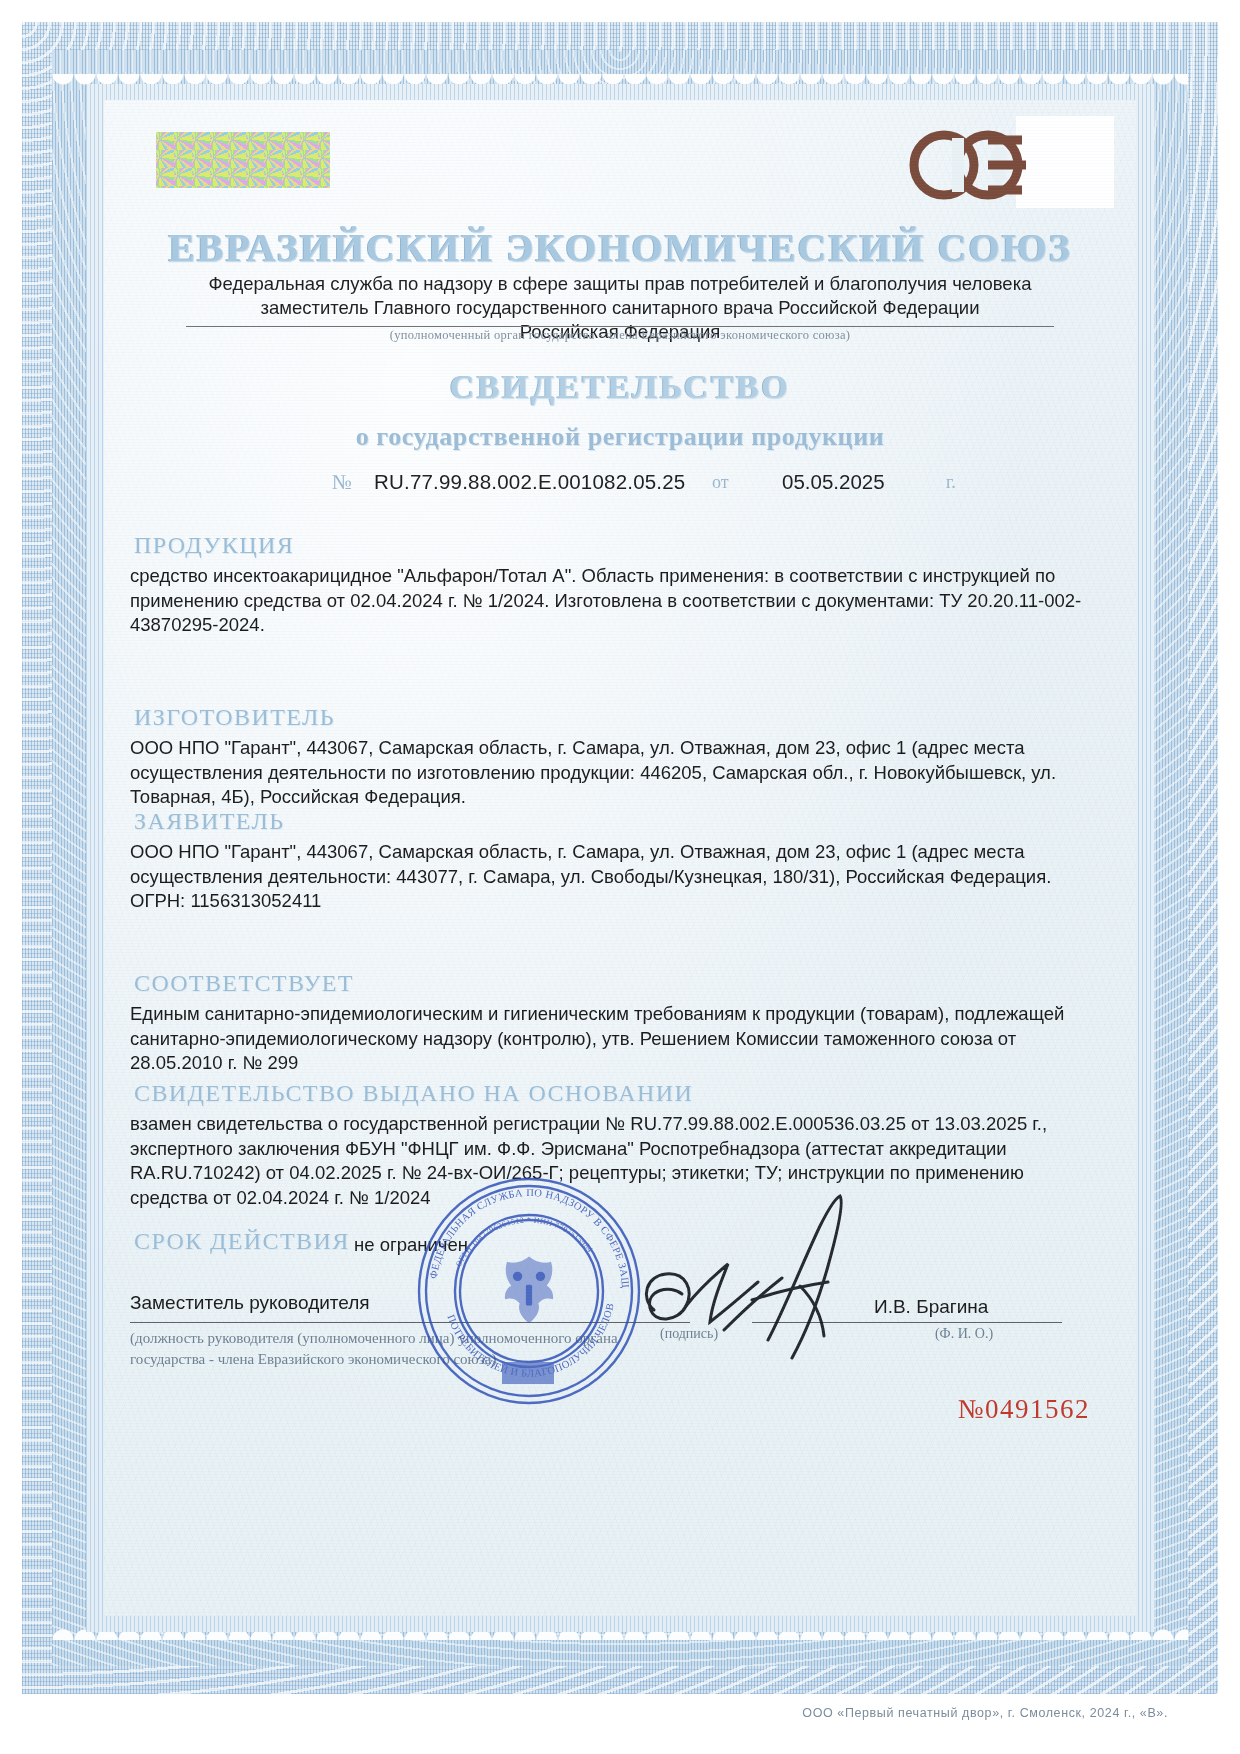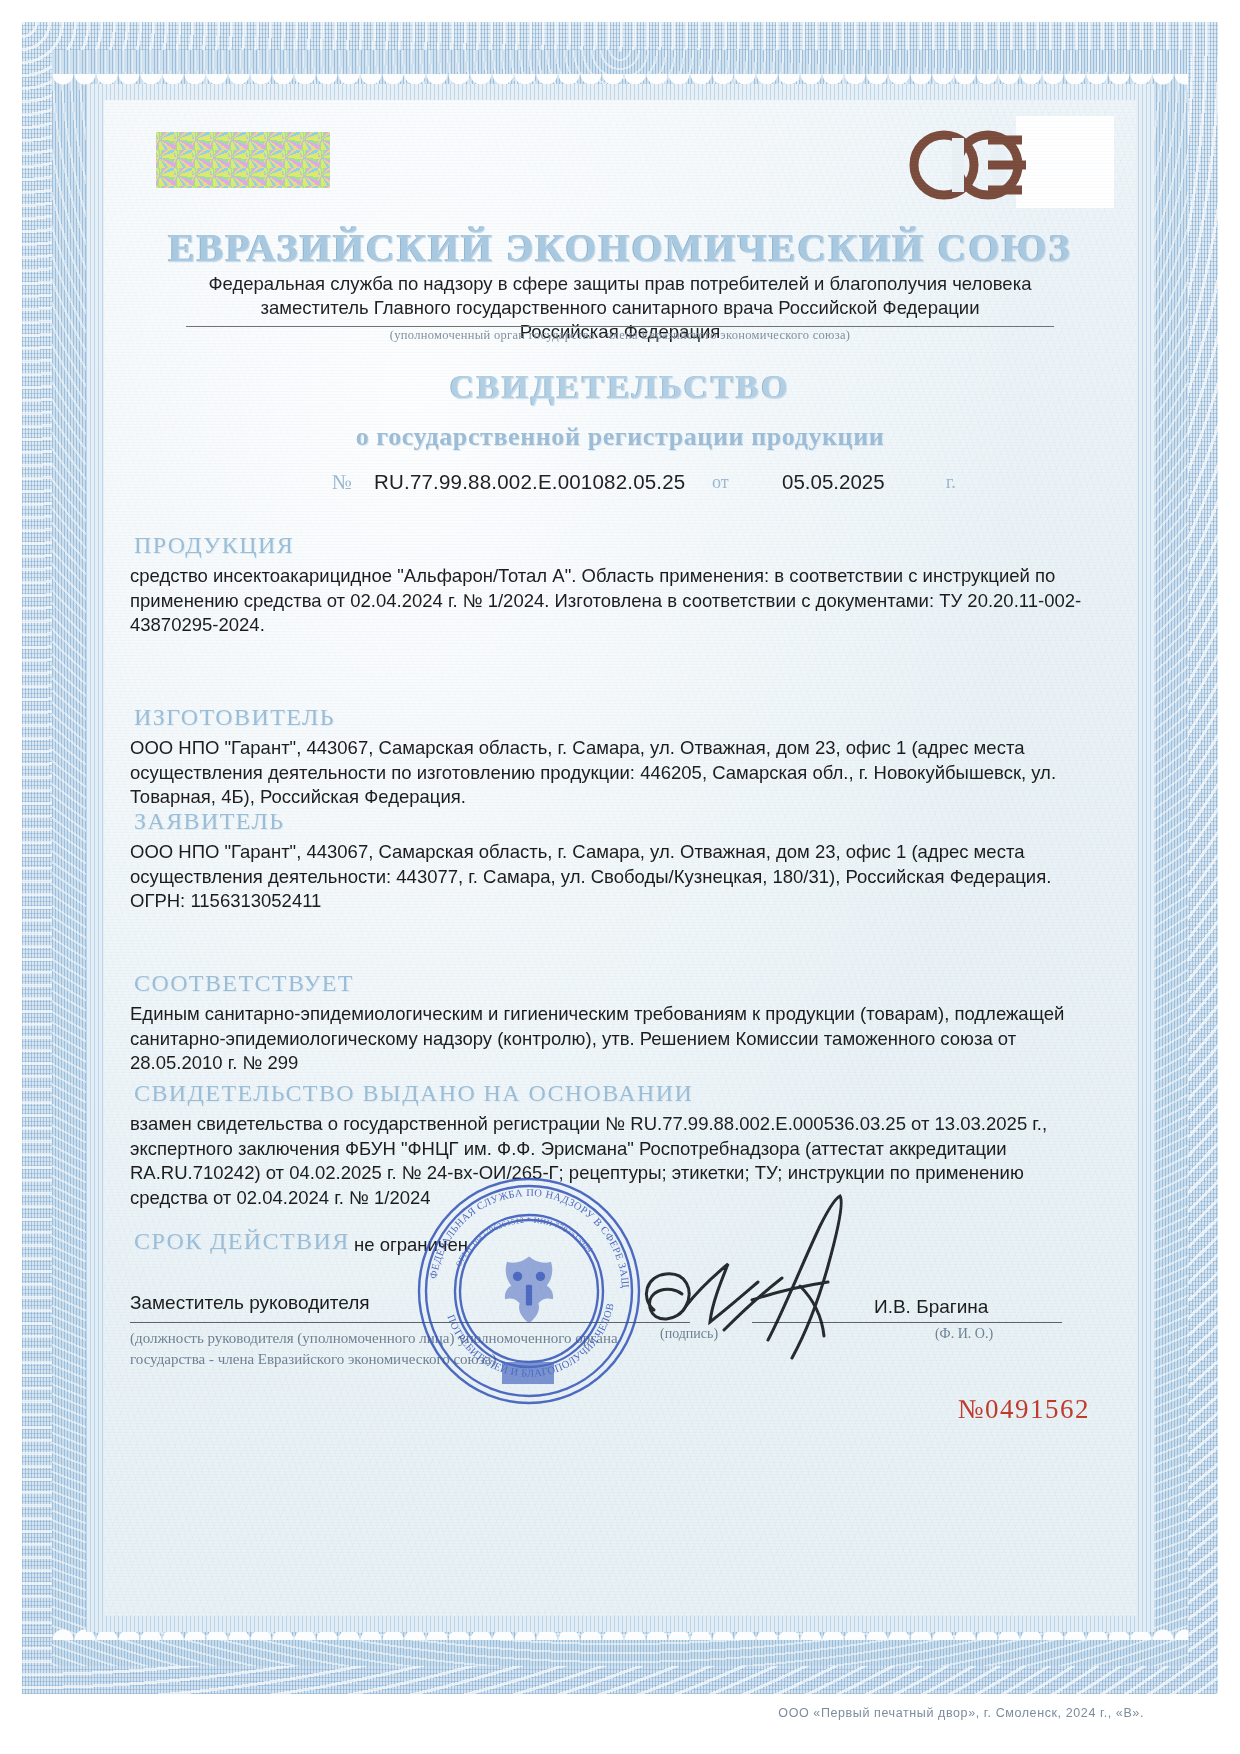--- a/index.html
+++ b/index.html
@@ -380,21 +380,21 @@
     width: 270px; height: 210px;
     opacity: 0.9;
   }
 
   
   .footer {
     position: absolute;
     left: 0; top: 1706px;
     width: 1240px;
     text-align: right;
-    padding-right: 96px;
+    padding-right: 72px;
     box-sizing: border-box;
     font-size: 12.5px;
     letter-spacing: 0.6px;
     color: #7c8c9c;
   }
 </style>
 </head>
 <body>
 
 <div class="page">

